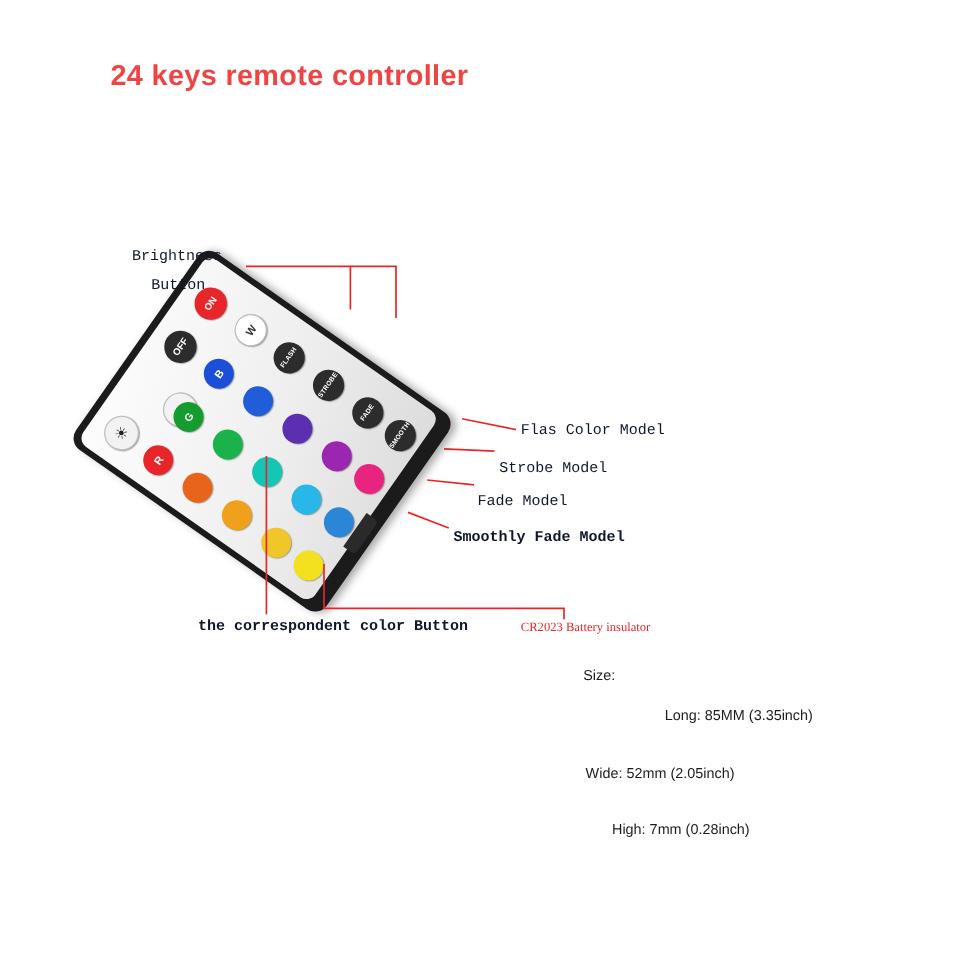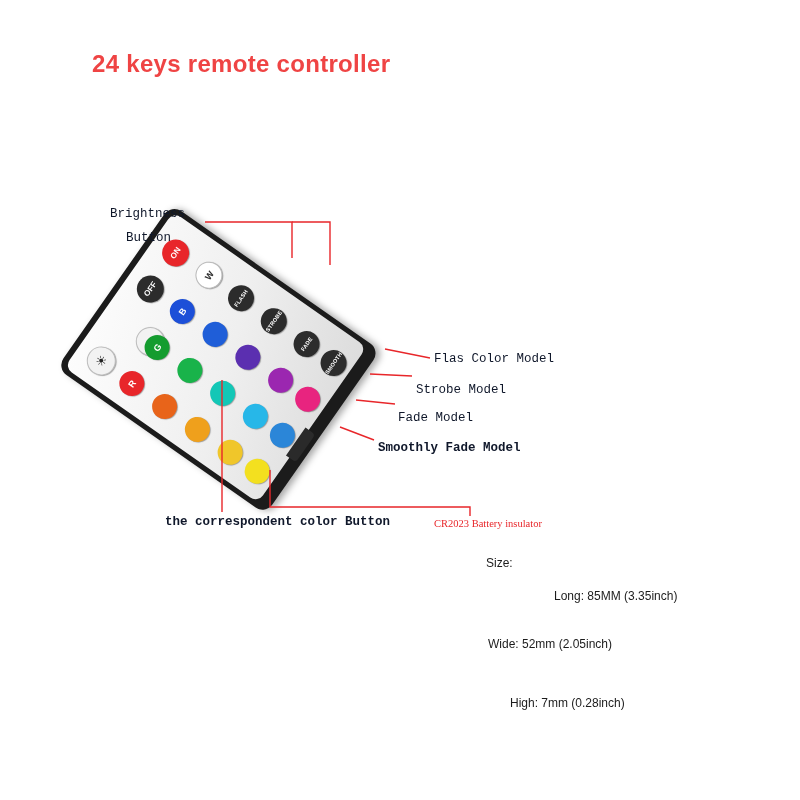--- a/index.html
+++ b/index.html
@@ -244,13 +244,13 @@
 <div class="lbl" style="left:416px; top:383px;">Strobe Model</div>
 <div class="lbl" style="left:398px; top:411px;">Fade Model</div>
 <div class="lbl" style="left:378px; top:441px;font-weight:bold;">Smoothly Fade Model</div>
 
 <div class="lbl" style="left:165px; top:515px;font-weight:bold;">the correspondent color Button</div>
 <div class="lbl-red" style="left:424px; top:518px;">CR2023 Battery insulator</div>
 
 <div class="size-txt" style="left:486px; top:556px;">Size:</div>
 <div class="size-txt" style="left:522px; top:589px;margin-left:32px;">Long: 85MM (3.35inch)</div>
 <div class="size-txt" style="left:488px; top:637px;">Wide: 52mm (2.05inch)</div>
-<div class="size-txt" style="left:510px; top:684px;margin-top:12px;">High: 7mm (0.28inch)</div>
+<div class="size-txt" style="left:510px; top:684px;">High: 7mm (0.28inch)</div>
 
 </body></html>

